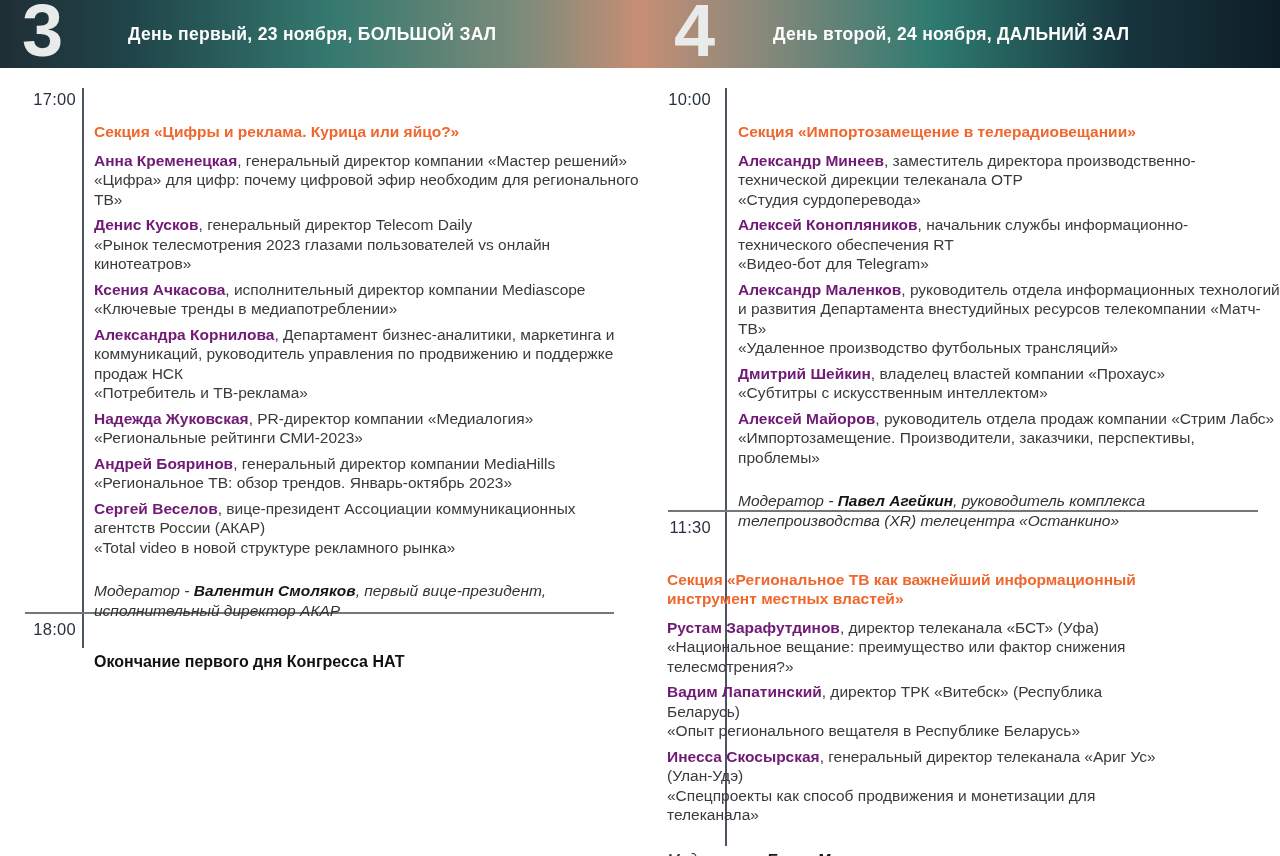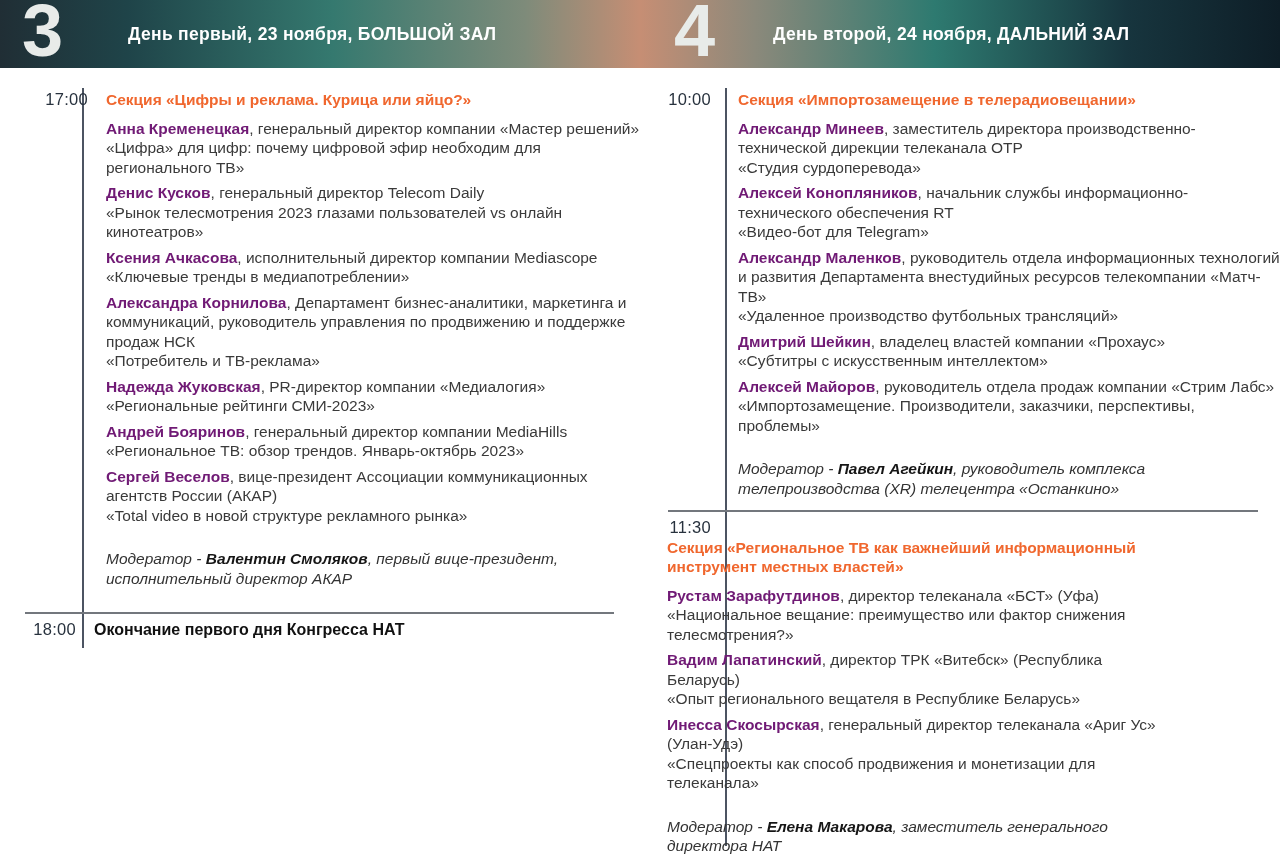--- a/index.html
+++ b/index.html
@@ -35,33 +35,33 @@
 
   
   .vline { position:absolute; width:2px; background:#4c5462; }
   .vline-left  { left:82px;  top:88px; height:560px; }
   .vline-right { left:725px; top:88px; height:758px; }
   .hline { position:absolute; height:2px; background:#73777d; }
   .hline-left  { left:25px;  top:612px; width:589px; }
   .hline-right { left:668px; top:510px; width:590px; }
 
   .session { position:absolute; display:flex; align-items:flex-start; }
-  .s-l1 { left:0;   top:90px;  width:640px;padding-left:12px; }
+  .s-l1 { left:0;   top:90px;  width:640px; }
   .s-l2 { left:0;   top:620px; width:640px; }
   .s-r1 { left:640px; top:90px;  width:640px; }
   .s-r2 { left:640px; top:518px; width:640px;flex-direction:column; }
 
   .time {
     flex:0 0 auto; text-align:right;
     font-size:16.5px; line-height:19.5px; font-weight:500;
     color:#28323e; letter-spacing:.3px;
   }
   .time-l { width:76px; }
   .time-r { width:71px; }
-  .content { flex:1 1 auto; }
+  .content { flex:1 1 auto;margin-top:32px; }
   .content-l { margin-left:18px; width:510px; }
   .content-r { margin-left:27px; width:512px; }
 
   .section-title {
     font-weight:700; font-size:15.5px; line-height:19.5px;
     color:#f0672e; margin-bottom:9px;
   }
   .speaker { margin-bottom:6px; font-size:15.5px; line-height:19.5px; }
   .sp-name { font-weight:700; color:#701a75; }
   .sp-role { color:#3a3a3a; }

